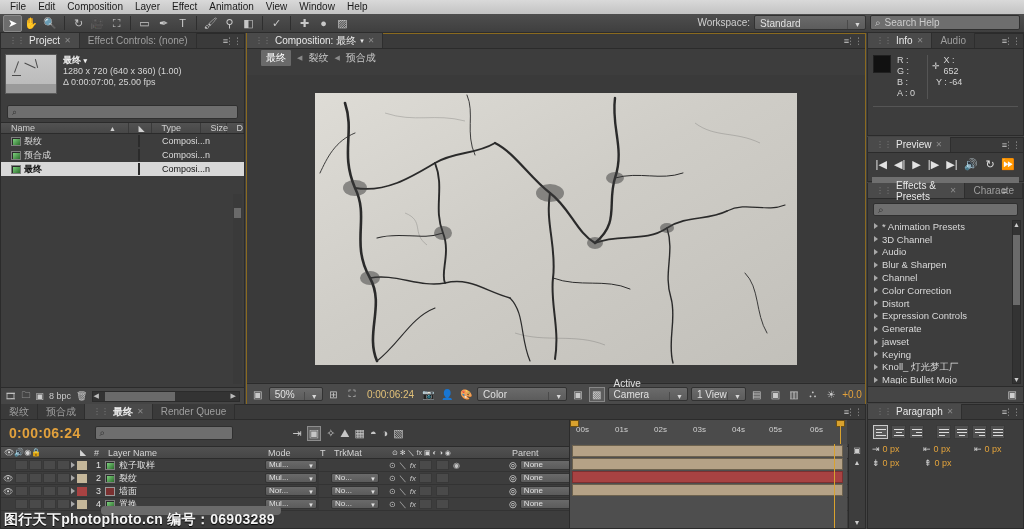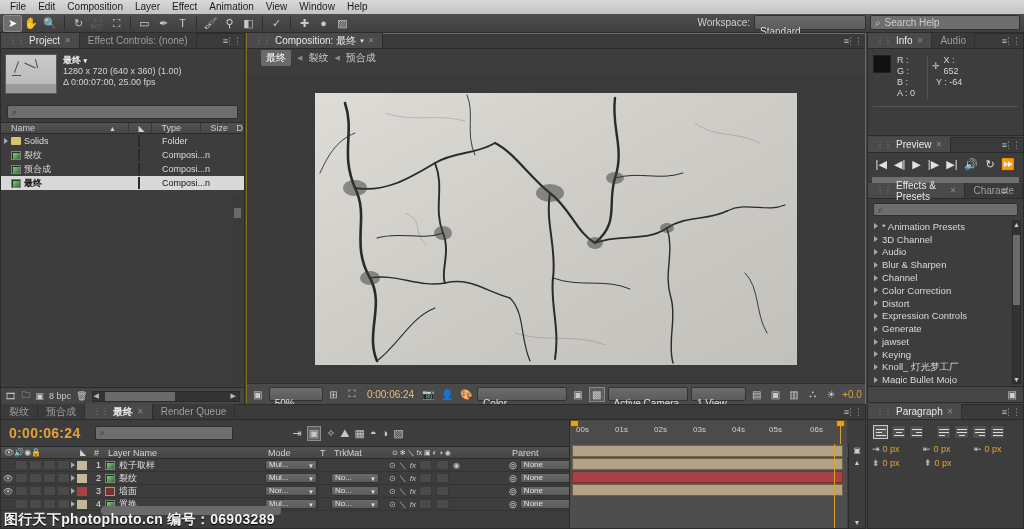--- a/index.html
+++ b/index.html
@@ -16,22 +16,22 @@
   .toolbar { height:19px; background:linear-gradient(#4e4e4e,#3f3f3f);
              border-bottom:1px solid #2c2c2c; display:flex; align-items:center;
              padding-left:3px; position:relative; }
   .tbtn { width:19px; height:17px; display:flex; align-items:center; justify-content:center;
           color:#c8c8c8; font-size:11px; }
   .tbtn.sel { background:#6d6d6d; border:1px solid #8a8a8a; border-radius:2px; color:#fff; }
   .tsep { width:1px; height:14px; background:#2e2e2e; margin:0 4px; }
   .ws-wrap { position:absolute; right:4px; top:1px; display:flex; align-items:center; gap:4px; }
   .ws-label { color:#d0d0d0; font-size:10px; }
   .combo { height:15px; background:linear-gradient(#6b6b6b,#5c5c5c); border:1px solid #323232;
-           border-radius:2px; display:flex; align-items:flex-start; padding:10px 2px 0 5px;
-           color:#e0e0e0; font-size:10px;flex-direction:column; }
+           border-radius:2px; display:flex; align-items:flex-end; padding:4px 2px 0 5px;
+           color:#e0e0e0; font-size:10px; }
   .combo .arr { margin-left:auto; padding-left:6px; font-size:7px; color:#d8d8d8;
                 border-left:1px solid #4a4a4a; height:100%; display:flex; align-items:center;
                 padding-right:2px; }
   .searchbox { height:15px; width:150px; background:#6e6e6e; border:1px solid #2f2f2f;
                border-radius:2px; display:flex; align-items:center; padding-left:4px;
                color:#ccc; font-size:10px; gap:4px; }
 
   
   .panel { position:absolute; background:#3d3d3d; border:1px solid #2b2b2b; }
   .tabbar { height:15px; background:#3a3a3a; display:flex; align-items:flex-end;
@@ -290,30 +290,20 @@
           <span style="font-size:8px">◣</span>
         </div>
       <div style="width:52px">Type</div>
       <div style="width:26px">Size</div>
       <div style="flex:1">D</div>
     </div>
 
     <div>
       <div class="prow">
         <div class="c-name">
-          <span class="tri"></span>
-          <span class="ico-fold"></span>
-          <span>Solids</span>
-        </div>
-        <div class="c-sw"><span class="sw" style="background:#d9c46a"></span></div>
-        <div class="c-type">Folder</div>
-        <div class="c-size"></div>
-      </div>
-      <div class="prow">
-        <div class="c-name">
           <span style="width:4px"></span>
           <span class="ico-comp"></span>
           <span>裂纹</span>
         </div>
         <div class="c-sw"><span class="sw" style="background:#b5a286"></span></div>
         <div class="c-type">Composi...n</div>
         <div class="c-size"></div>
       </div>
       <div class="prow">
         <div class="c-name">

